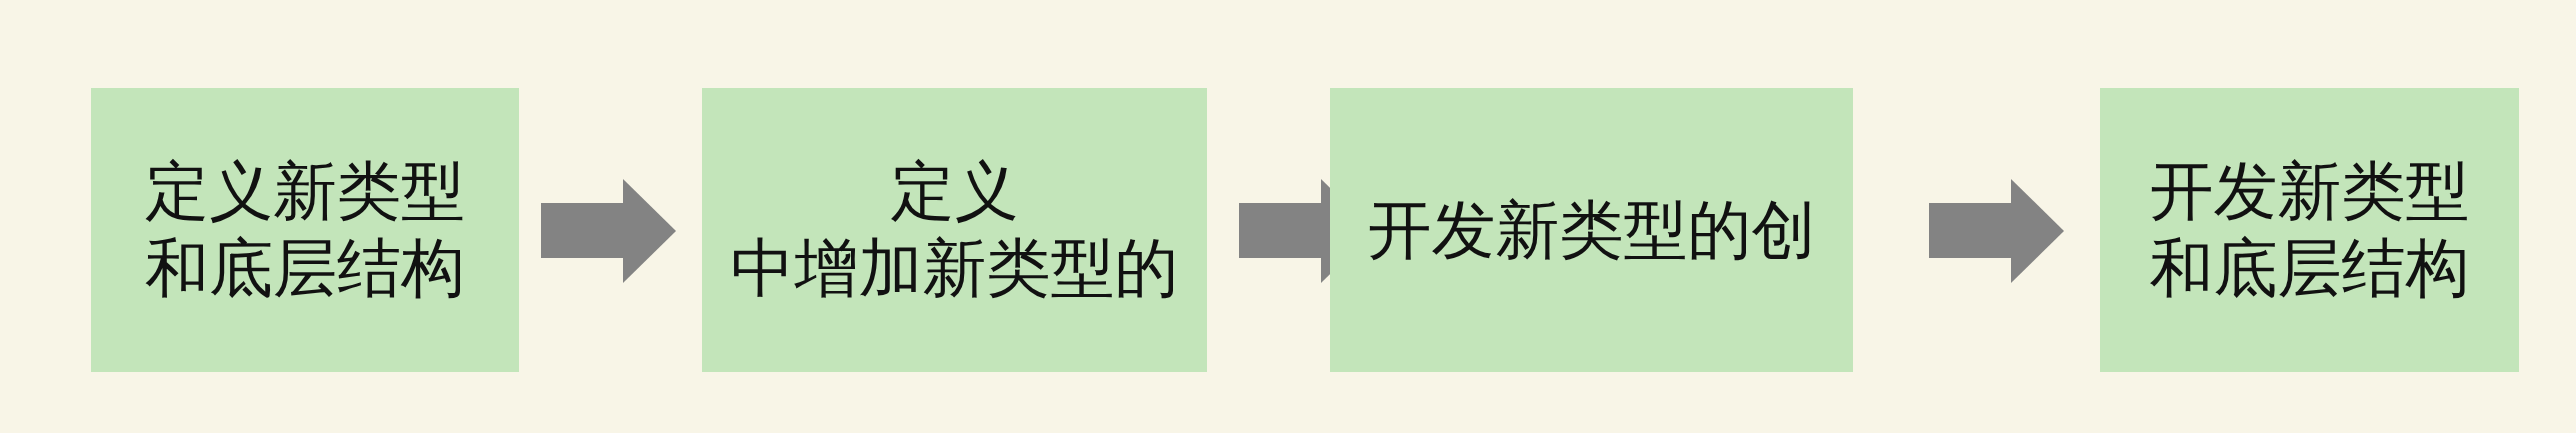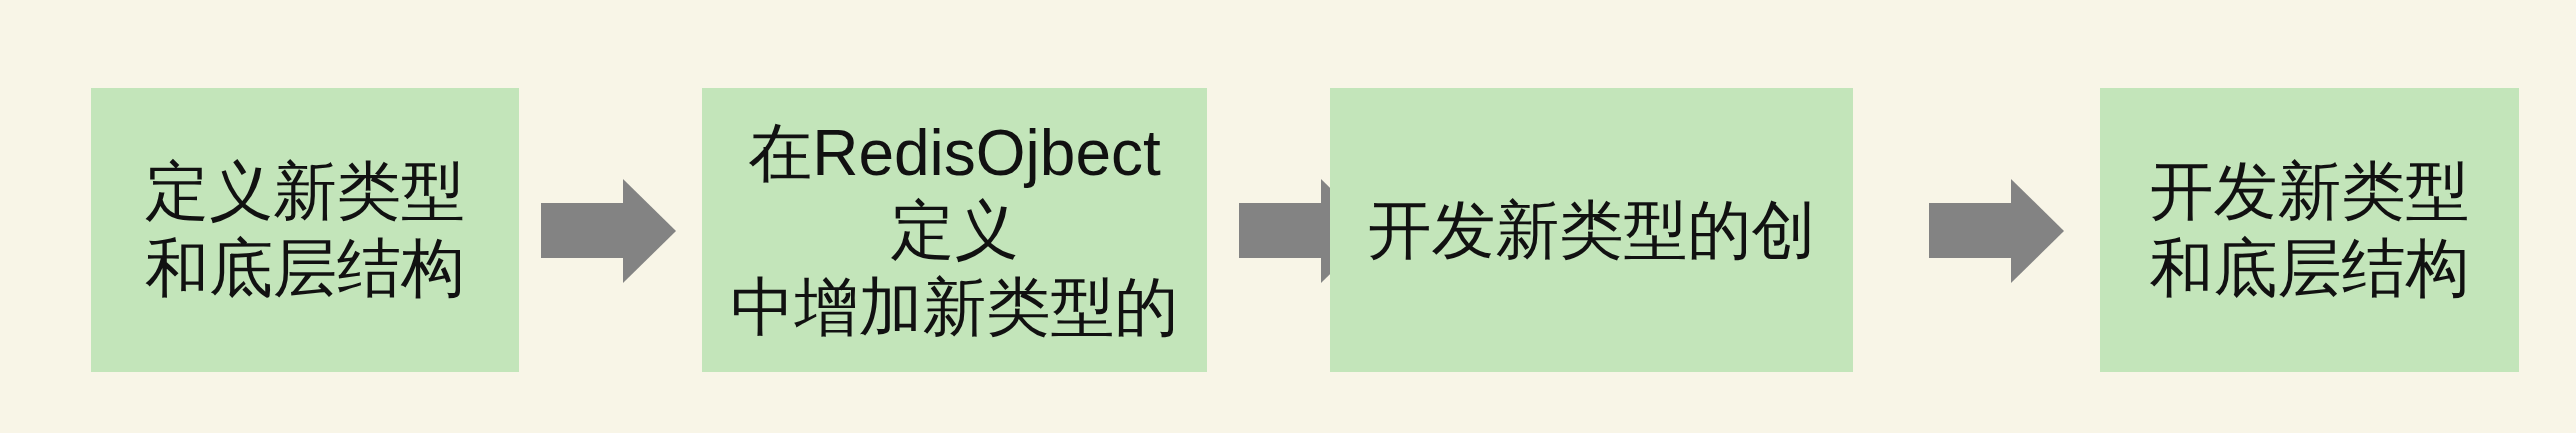--- a/index.html
+++ b/index.html
@@ -77,21 +77,20 @@
     <div class="line">定义新类型</div>
     <div class="line">和底层结构</div>
   </div>
 
   <div class="arrow" id="arrow-1">
     <div class="tail"></div>
     <div class="head"></div>
   </div>
 
   <div class="step" id="step-2">
-    <div class="line">在RedisOjbect</div>
     <div class="line">定义</div>
     <div class="line">中增加新类型的</div>
   </div>
 
   <div class="arrow" id="arrow-2">
     <div class="tail"></div>
     <div class="head"></div>
   </div>
 
   <div class="step" id="step-3">

